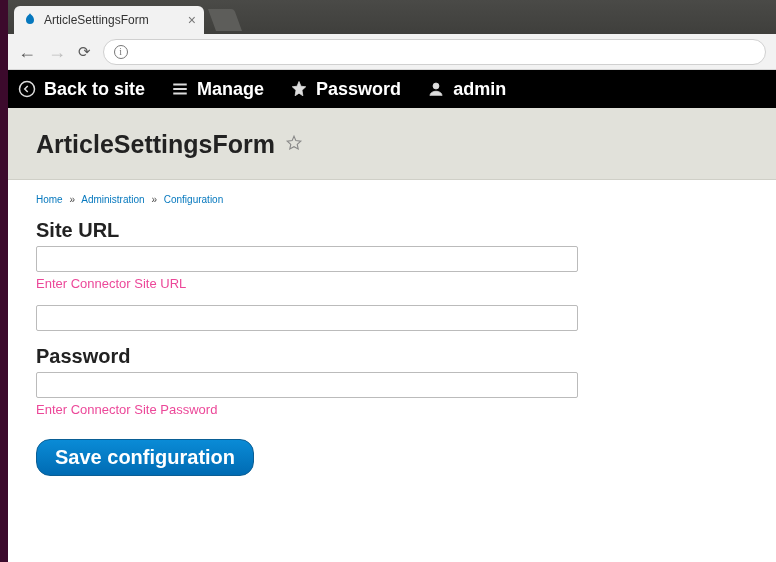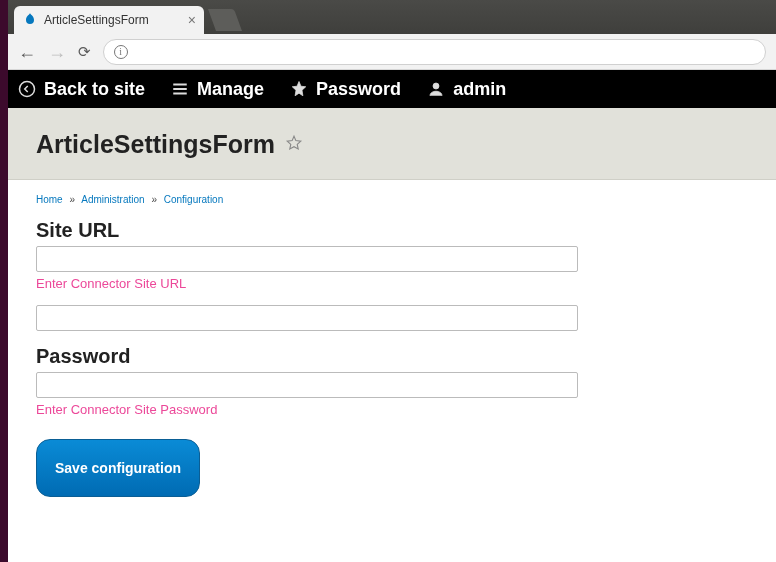--- a/index.html
+++ b/index.html
@@ -169,22 +169,22 @@
   .form-item .desc {
     font-size: 13px;
     color: #ec4899;
     margin-top: 4px;
   }
   .submit-btn {
     background: linear-gradient(#0a8bd6, #006bb3);
     color: #fff;
     border: 1px solid #0a5e95;
     border-radius: 14px;
-    padding: 20px 18px;
-    font-size: 14px;
+    padding: 6px 18px;
+    font-size: 20px;
     font-weight: 700;
     cursor: pointer;
     margin-top: 8px;
   }
 </style>
 </head>
 <body>
 
 <div class="left-edge"></div>
 

